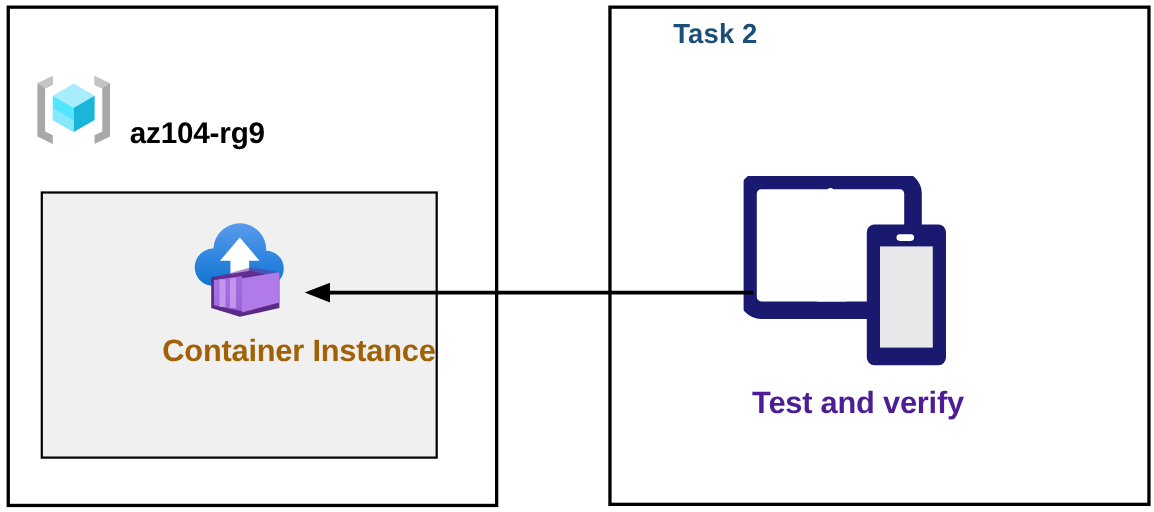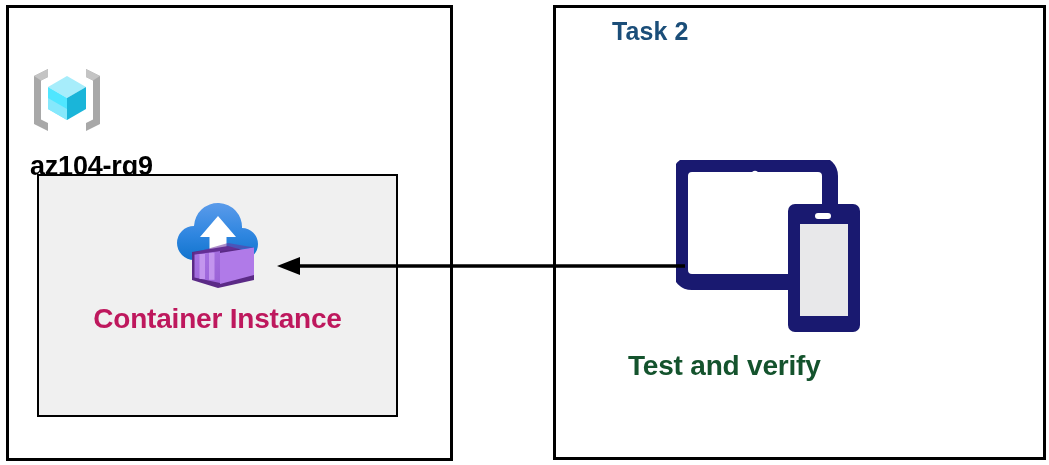--- a/index.html
+++ b/index.html
@@ -40,23 +40,22 @@
   }
   #task1-title { left: 30px;  top: 17px; }
   #task2-title { left: 585px; top: 17px; margin-left: 27px; }
 
   
   #rg-row {
     position: absolute;
     left: 30px;
     top: 63px;
     display: flex;
-    align-items: flex-start;
+    align-items: flex-end;
     gap: 14px;
-    flex-direction: column;
   }
   #rg-icon { width: 74px; height: 74px; display: block; }
   #rg-label {
     font-size: 27px;
     font-weight: bold;
     color: #000000;
     white-space: nowrap;
     letter-spacing: -0.2px;
   }
 
@@ -78,44 +77,45 @@
     top: 20px;
     width: 96px;
     height: 96px;
     display: block;
   }
   #ci-label {
     position: absolute;
     left: 0;
     right: 0;
     top: 127px;
-    text-align: center;
+    text-align: right;
     font-size: 28px;
     font-weight: bold;
-    color: #be185d;
+    color: #a16207;
     letter-spacing: -0.2px;
   }
 
   
   #devices-icon {
     position: absolute;
     left: 676px;
     top: 160px;
     width: 210px;
     height: 178px;
     display: block;
   }
   #devices-label {
     position: absolute;
-    left: 628px;
+    left: 600px;
     top: 350px;
     width: 360px;
+    text-align: center;
     font-size: 28px;
     font-weight: bold;
-    color: #14532d;
+    color: #4c1d95;
     letter-spacing: -0.2px;
   }
 
   
   #connector {
     position: absolute;
     left: 270px;
     top: 250px;
     width: 415px;
     height: 32px;

